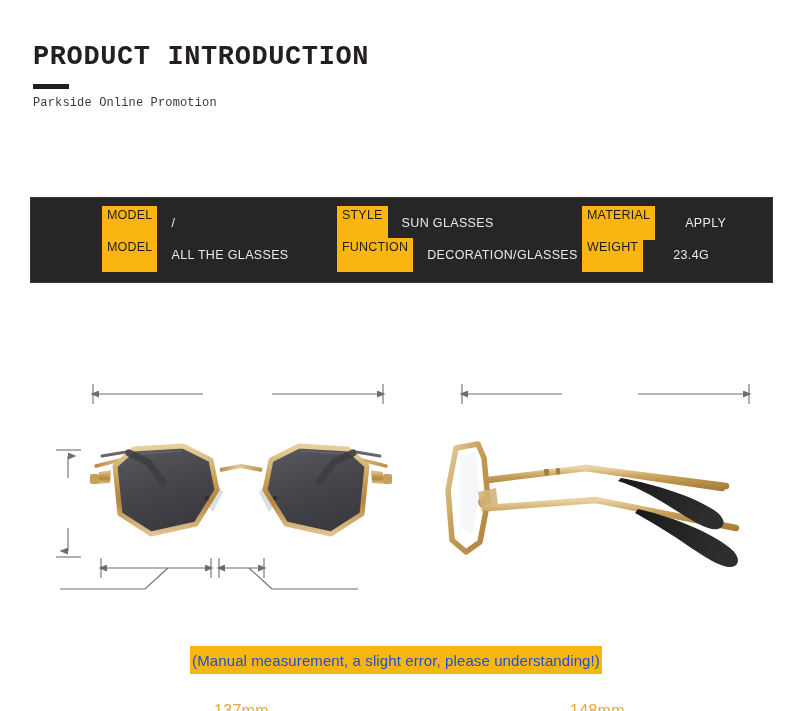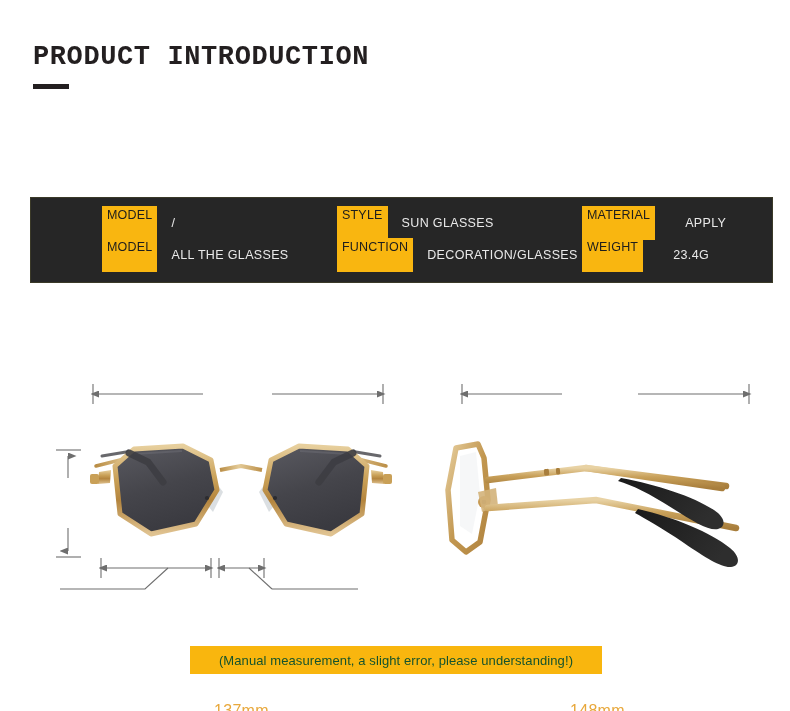--- a/index.html
+++ b/index.html
@@ -114,32 +114,33 @@
     left: 190px;
     top: 646px;
     width: 412px;
     height: 28px;
     background: #f9b60e;
     display: flex;
     align-items: center;
     justify-content: center;
   }
   #footer-note-text {
-    color: #14532d;
-    font-size: 13px;
+    color: #1d4ed8;
+    font-size: 15px;
     letter-spacing: 0.1px;
     white-space: nowrap;
   }
 </style>
 </head>
 <body>
 
 <div id="header">
   <div id="page-title">PRODUCT INTRODUCTION</div>
   <div id="title-rule"></div>
+  <div id="page-subtitle">Parkside Online Promotion</div>
 </div>
 
 <div id="spec-bar">
 
   <div class="spec-row row-0">
     <div class="spec-cell col-0">
       <span class="spec-label">MODEL</span>
       <span class="spec-value">/</span>
     </div>
     <div class="spec-cell col-1">

